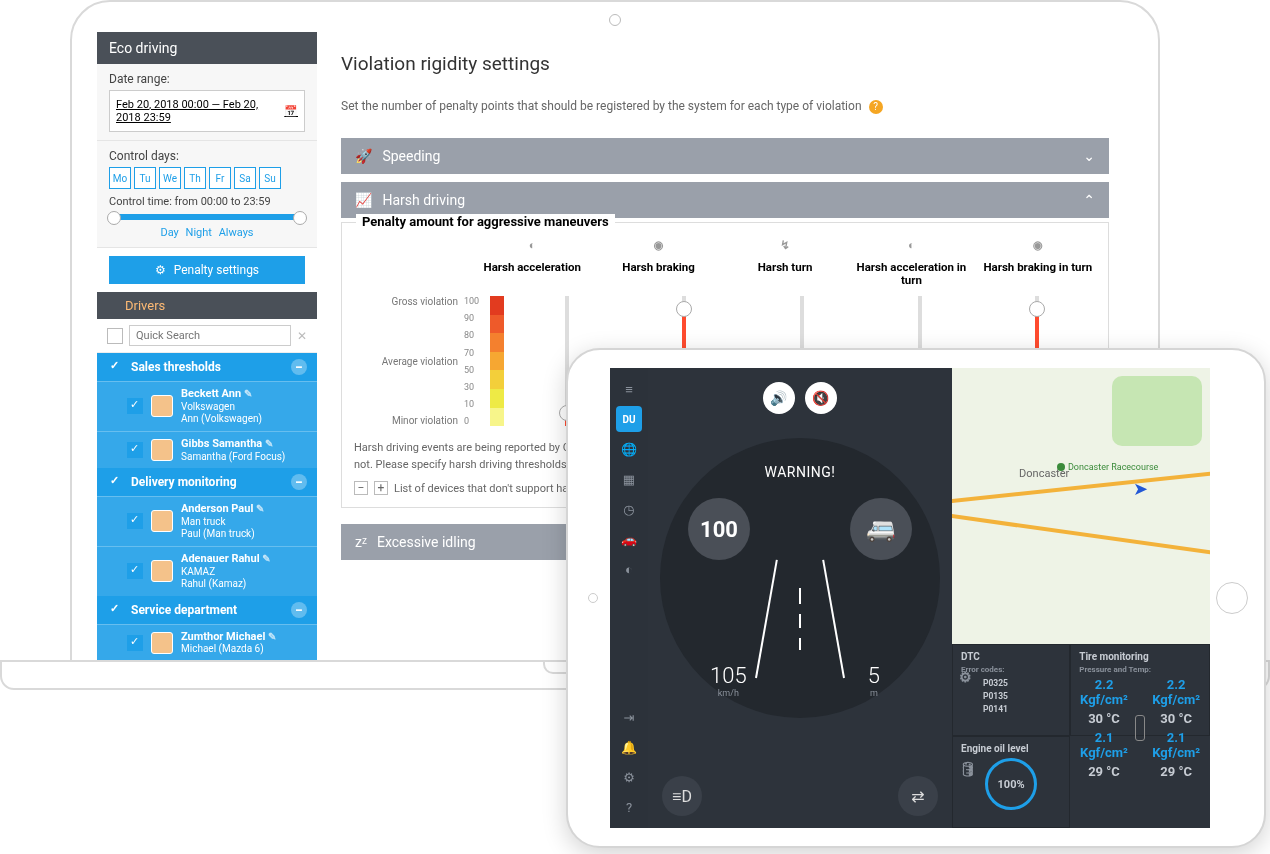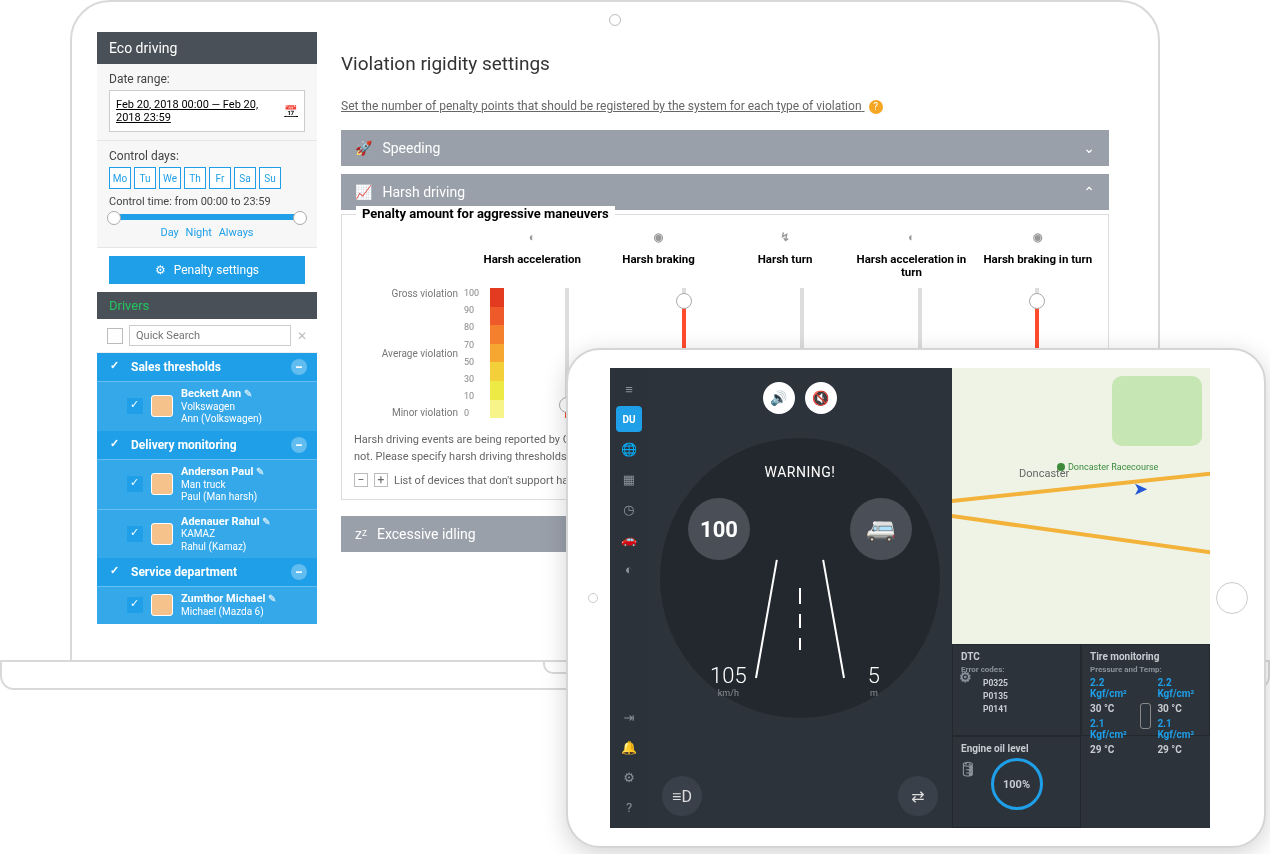--- a/index.html
+++ b/index.html
@@ -52,21 +52,21 @@
 .control-time { font-size:11px; color:#444; margin:6px 0 2px;}
 .slider-track { height:6px; background:#1e9fe8; border-radius:3px; position:relative; margin:6px 0;}
 .slider-track::before,.slider-track::after{content:"";position:absolute;top:-3px;width:12px;height:12px;border-radius:50%;background:#fff;border:1px solid #aaa;}
 .slider-track::before{left:-2px;} .slider-track::after{right:-2px;}
 .time-modes { text-align:center; font-size:11px; }
 .time-modes span { color:#1e9fe8; margin:0 2px; cursor:pointer;}
 .penalty-btn {
   margin:8px 12px; background:#1e9fe8; color:#fff; text-align:center; padding:7px;
   font-size:12px; cursor:pointer; display:flex; align-items:center; justify-content:center; gap:8px;
 }
-.section-bar { background:#4a5058; color:#22c55e; padding:6px 12px; font-size:13px;}
+.section-bar { background:#4a5058; color:#fdba74; padding:6px 28px; font-size:13px;}
 .search-row { display:flex; align-items:center; gap:6px; padding:6px 10px; border-bottom:1px solid #eee;}
 .chk { width:16px; height:16px; border:1px solid #bbb; background:#fff; flex:none;}
 .chk.on { background:#1e9fe8; border-color:#1e9fe8; position:relative;}
 .chk.on::after{content:"✓";color:#fff;font-size:11px;position:absolute;left:2px;top:-1px;}
 .search-input { flex:1; border:1px solid #ccc; padding:3px 6px; font-size:11px;}
 .dept-row {
   background:#1e9fe8; color:#fff; padding:6px 10px; display:flex; align-items:center; gap:8px;
   font-weight:bold; font-size:12px; cursor:pointer;
 }
 .dept-row .collapse { margin-left:auto; width:16px;height:16px;border-radius:50%;background:rgba(255,255,255,.3);display:flex;align-items:center;justify-content:center;font-size:14px;line-height:1;}
@@ -75,21 +75,21 @@
   border-top:1px solid rgba(255,255,255,.25); cursor:pointer;
 }
 .avatar { width:22px;height:22px;border-radius:3px;background:#f4c28a;flex:none; border:1px solid #fff;}
 .driver-txt { font-size:10px; line-height:1.25;}
 .driver-txt .n { font-weight:bold; font-size:11px;}
 .edit-ic{opacity:.7;font-size:10px;}
 
 
 .main { flex:1; padding:20px 24px; overflow:hidden; }
 .main h2 { font-size:19px; font-weight:400; color:#333; margin-bottom:24px;}
-.main .sub { font-size:12px; color:#666; margin-bottom:16px;text-decoration:underline;}
+.main .sub { font-size:12px; color:#666; margin-bottom:24px;}
 .help-ic{display:inline-flex;width:14px;height:14px;border-radius:50%;background:#f5a623;color:#fff;font-size:10px;align-items:center;justify-content:center;margin-left:4px;}
 .accordion {
   background:#9aa0aa; color:#fff; padding:10px 14px; margin-bottom:8px;
   display:flex; align-items:center; gap:10px; font-size:14px; cursor:pointer;
 }
 .accordion .chev{margin-left:auto;}
 .accordion.open{background:#9aa0aa;}
 .panel {
   border:1px solid #ddd; padding:16px 12px 12px; margin:-4px 0 12px; position:relative;
 }
@@ -161,21 +161,21 @@
 .map .poi{position:absolute;top:34%;right:20%;font-size:9px;color:#3b8b3b;}
 .map .poi::before{content:"";display:inline-block;width:8px;height:8px;border-radius:50%;background:#3b8b3b;margin-right:3px;vertical-align:middle;}
 .map .arrow{position:absolute;top:40%;right:24%;color:#2257d6;font-size:18px;}
 .widgets{background:#2d333b;display:grid;grid-template-columns:1fr 1fr;grid-auto-rows:92px;}
 .widget{border:1px solid #23282e;padding:6px 8px;font-size:9px;color:#c7ccd3;position:relative;font-weight:bold;}
 .widget .t{font-size:10px;margin-bottom:3px;}
 .widget .sub{font-size:8px;color:#8a919b;margin-bottom:3px;}
 .widget .codes{font-size:8.5px;line-height:1.5;color:#c7ccd3;margin-left:22px;}
 .widget .ic{position:absolute;left:6px;top:24px;color:#8a919b;font-size:14px;}
 .gauge{width:52px;height:52px;border-radius:50%;border:3px solid #1e9fe8;display:flex;align-items:center;justify-content:center;font-size:11px;margin:4px auto 0;}
-.tire-grid{display:flex;gap:6px;font-size:10px;align-items:center;justify-content:center;}
+.tire-grid{display:flex;gap:6px;font-size:13px;align-items:center;justify-content:center;text-align:center;}
 .tire-grid .car{width:14px;height:26px;border:1px solid #888;border-radius:3px;}
 .tire-grid .col{display:flex;flex-direction:column;gap:4px;}
 .tv{color:#1e9fe8;}
 </style>
 </head>
 <body>
 
 <div class="laptop">
   <div class="desktop-screen">
 
@@ -230,33 +230,41 @@
       </div>
       <div class="driver-row">
         <div class="chk on"></div>
         <div class="avatar"></div>
         <div class="driver-txt">
           <div class="n"><span>Beckett Ann</span> <span class="edit-ic">✎</span></div>
           <div>Volkswagen</div>
           <div>Ann (Volkswagen)</div>
         </div>
       </div>
+      <div class="driver-row">
+        <div class="chk on"></div>
+        <div class="avatar"></div>
+        <div class="driver-txt">
+          <div class="n"><span>Gibbs Samantha</span> <span class="edit-ic">✎</span></div>
+          <div>Samantha (Ford Focus)</div>
+        </div>
+      </div>
 
       <div class="dept-row">
         <div class="chk on"></div>
         <span>Delivery monitoring</span>
         <span class="collapse">−</span>
       </div>
       <div class="driver-row">
         <div class="chk on"></div>
         <div class="avatar"></div>
         <div class="driver-txt">
           <div class="n"><span>Anderson Paul</span> <span class="edit-ic">✎</span></div>
           <div>Man truck</div>
-          <div>Paul (Man harsh)</div>
+          <div>Paul (Man truck)</div>
         </div>
       </div>
       <div class="driver-row">
         <div class="chk on"></div>
         <div class="avatar"></div>
         <div class="driver-txt">
           <div class="n"><span>Adenauer Rahul</span> <span class="edit-ic">✎</span></div>
           <div>KAMAZ</div>
           <div>Rahul (Kamaz)</div>
         </div>

